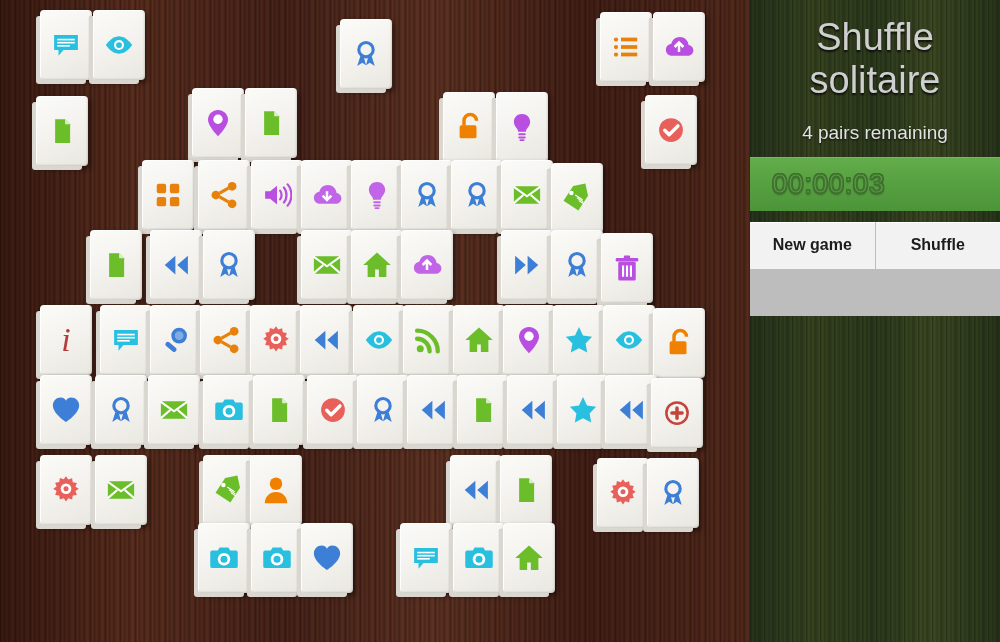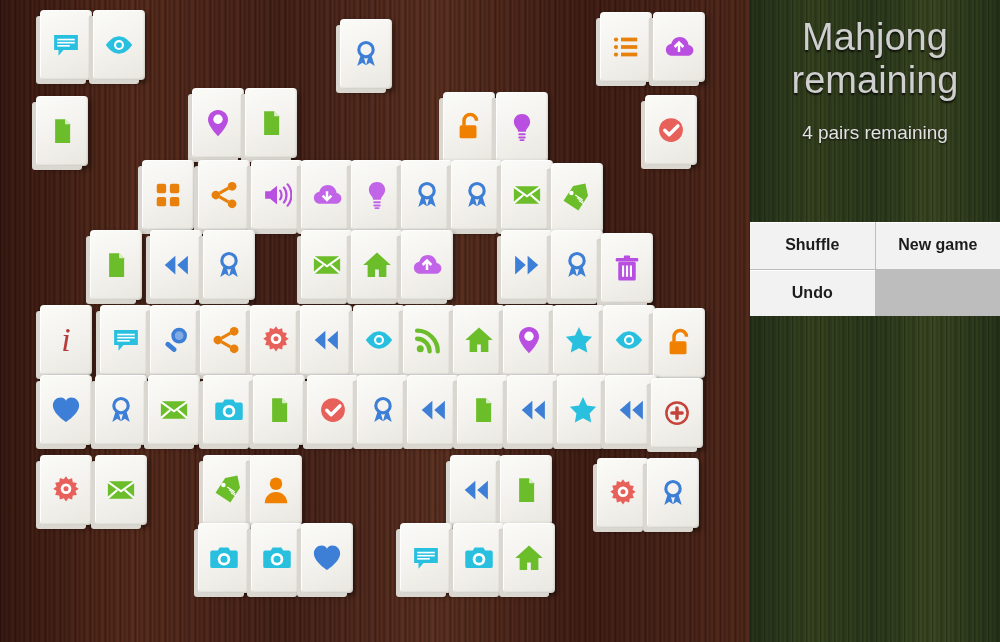--- a/index.html
+++ b/index.html
@@ -706,24 +706,26 @@
       <div class="tile" style="left: 503px; top: 523px; width: 52px; height: 70px; z-index: 573;">
         <span style="display: flex; align-items: center; justify-content: center;">
           <svg viewBox="0 0 48 48" fill="#6bbe2a">
             <path d="M24 4L2 24h7v19h12V31h6v12h12V24h7z"></path>
           </svg>
         </span>
       </div>
     </div>
 
   <div class="sidebar">
-    <div class="title">Mahjong remaining</div>
+    <div class="title">Shuffle solitaire</div>
     <div class="pairs">4 pairs remaining</div>
   </div>
 
+  <div class="timerbar">
+    <div class="timertext">00:00:03</div>
+  </div>
 
   <div class="btngrid">
+    <div class="btn">New game</div>
     <div class="btn">Shuffle</div>
-    <div class="btn">New game</div>
-    <div class="btn">Undo</div>
   </div>
 
 </div>
 
 </body></html>

